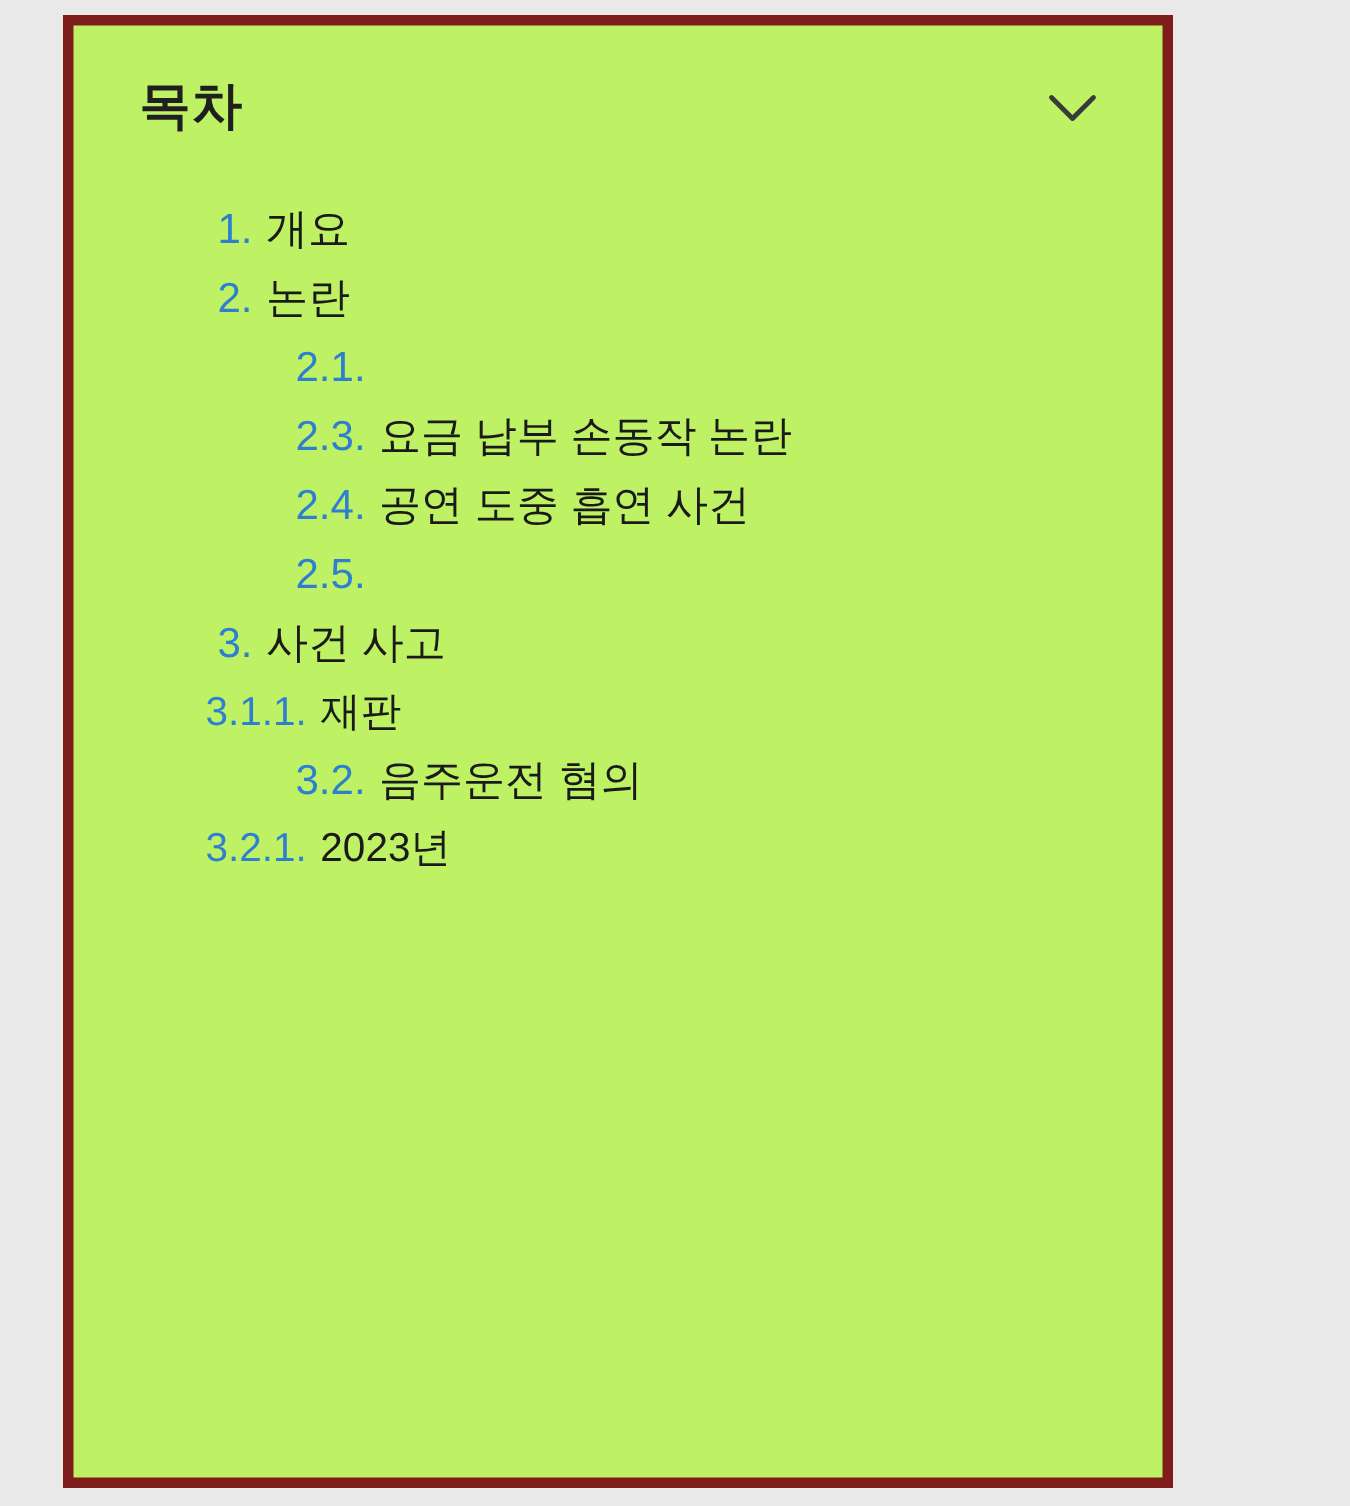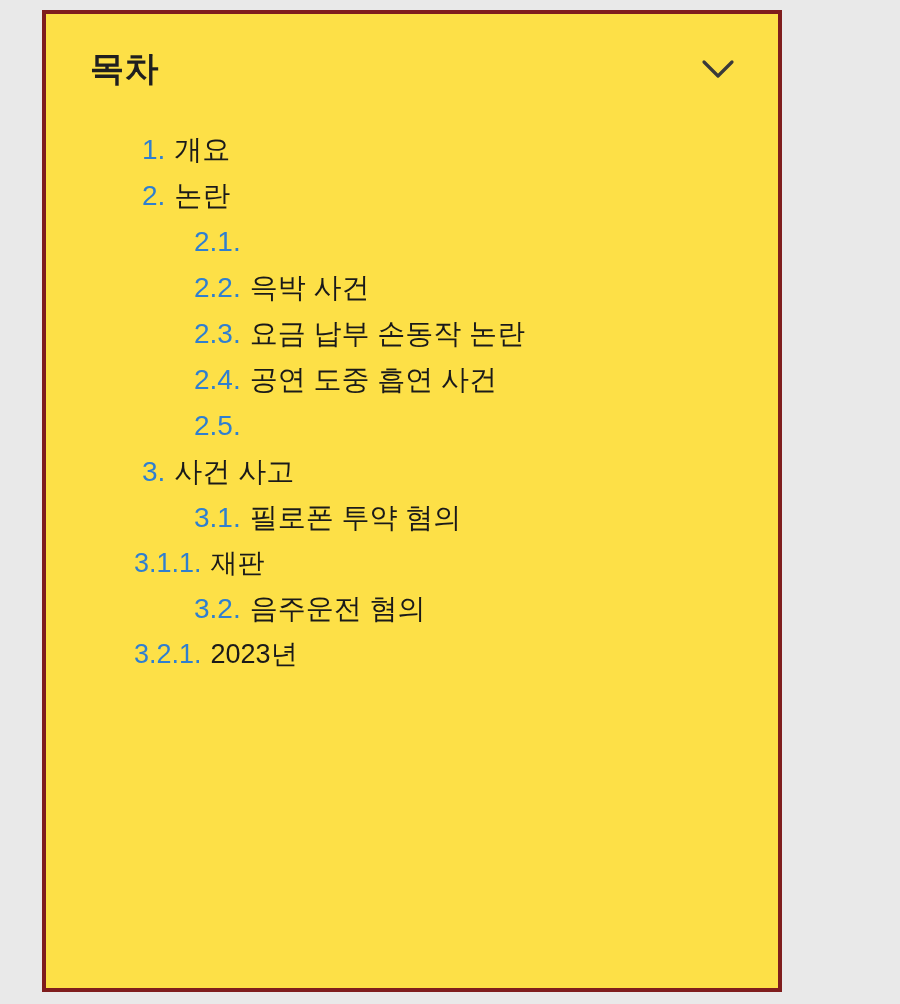--- a/index.html
+++ b/index.html
@@ -18,22 +18,22 @@
     background: #e9e9e9;
     box-sizing: border-box;
   }
 
   .toc-card {
     position: absolute;
     left: 42px;
     top: 10px;
     width: 740px;
     height: 982px;
-    background: #fde047;
-    border: 4px solid #7f1d1d;
+    background: #bef264;
+    border: 7px solid #7f1d1d;
     box-sizing: border-box;
   }
 
   .toc-header {
     display: flex;
     align-items: center;
     justify-content: space-between;
     padding: 36px 38px 10px 44px;
     box-sizing: border-box;
   }
@@ -121,41 +121,33 @@
           <span class="label">개요</span>
         </li>
         <li class="toc-item lvl-1">
           <span class="num">2.</span>
           <span class="label">논란</span>
         </li>
         <li class="toc-item lvl-2">
           <span class="num">2.1.</span>
         </li>
         <li class="toc-item lvl-2">
-          <span class="num">2.2.</span>
-          <span class="label">윽박 사건</span>
-        </li>
-        <li class="toc-item lvl-2">
           <span class="num">2.3.</span>
           <span class="label">요금 납부 손동작 논란</span>
         </li>
         <li class="toc-item lvl-2">
           <span class="num">2.4.</span>
           <span class="label">공연 도중 흡연 사건</span>
         </li>
         <li class="toc-item lvl-2">
           <span class="num">2.5.</span>
         </li>
         <li class="toc-item lvl-1">
           <span class="num">3.</span>
           <span class="label">사건 사고</span>
-        </li>
-        <li class="toc-item lvl-2">
-          <span class="num">3.1.</span>
-          <span class="label">필로폰 투약 혐의</span>
         </li>
         <li class="toc-item lvl-3">
           <span class="num">3.1.1.</span>
           <span class="label">재판</span>
         </li>
         <li class="toc-item lvl-2">
           <span class="num">3.2.</span>
           <span class="label">음주운전 혐의</span>
         </li>
         <li class="toc-item lvl-3">

